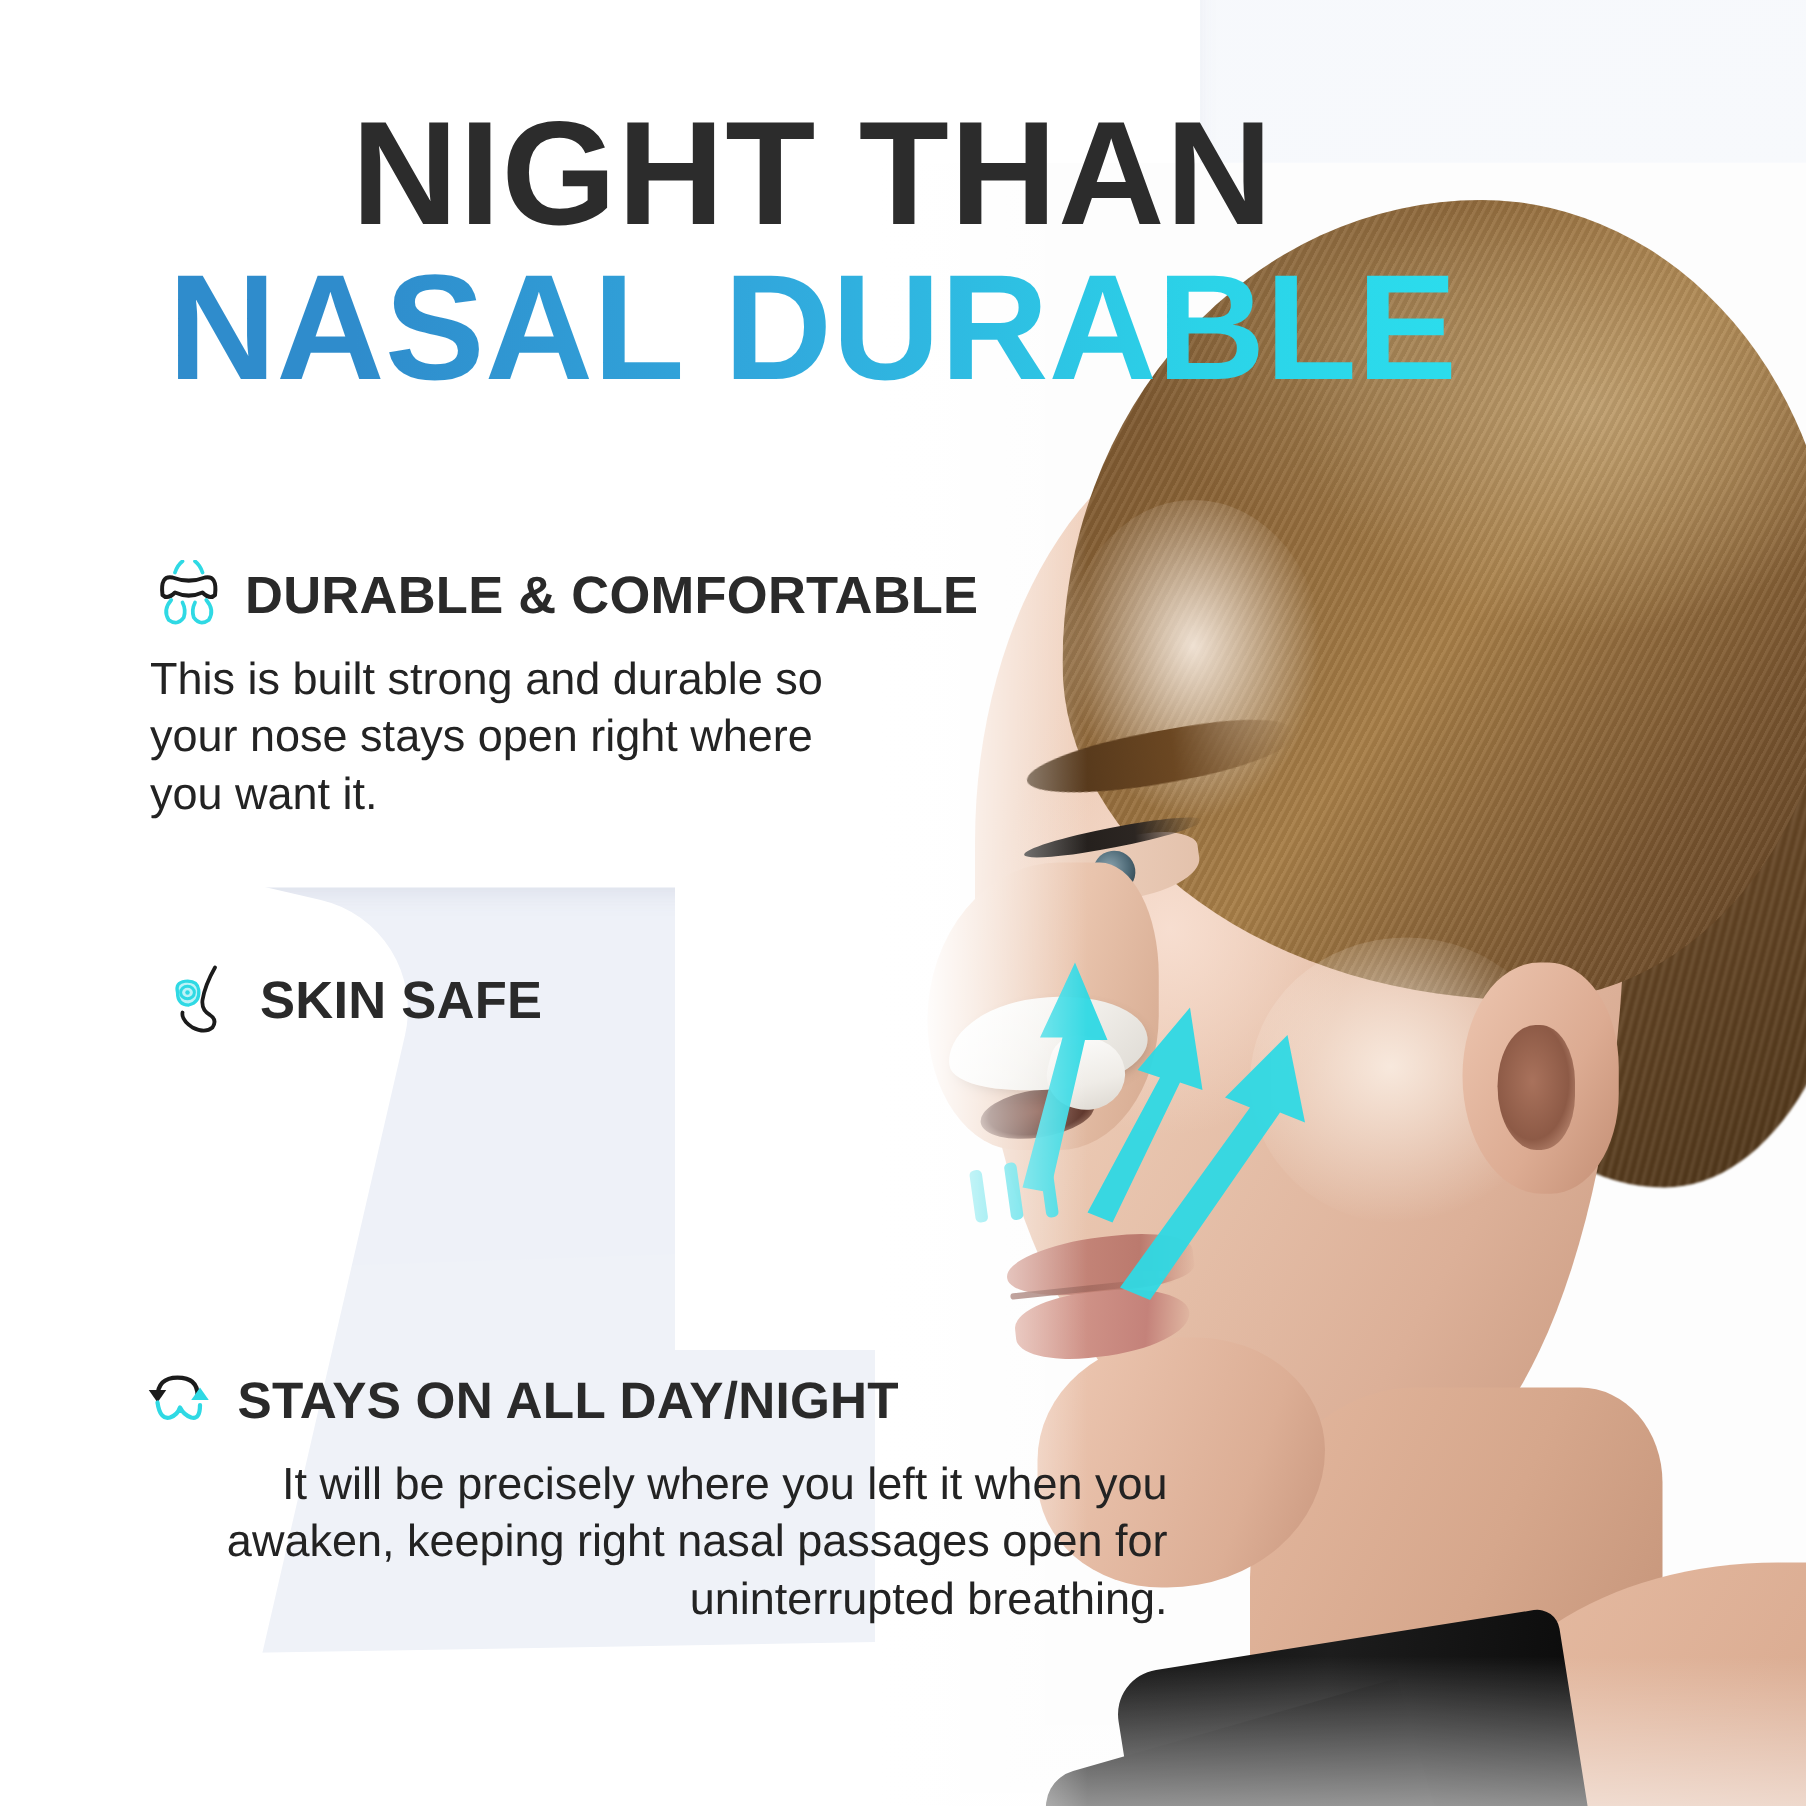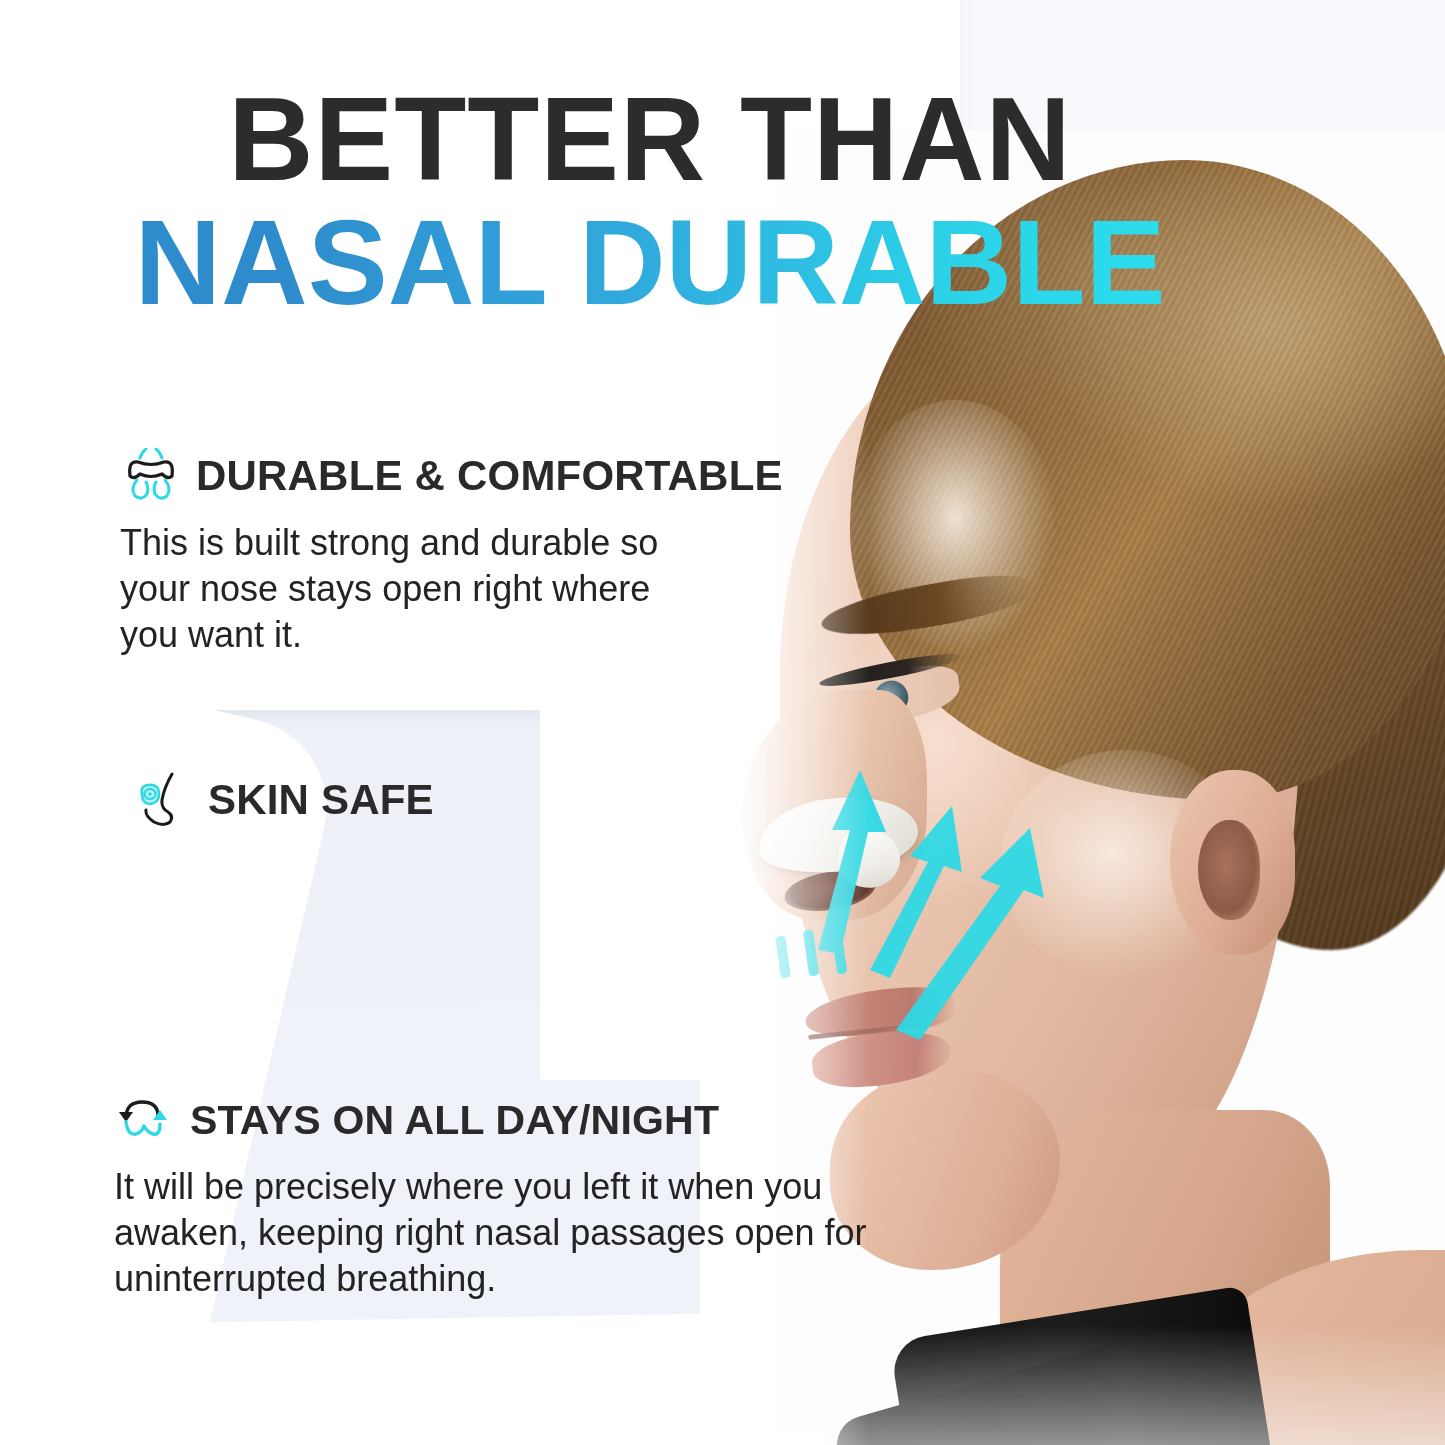--- a/index.html
+++ b/index.html
@@ -376,21 +376,21 @@
     font-size: 36px;
     line-height: 1.28;
     color: #232323;
     font-weight: 400;
     max-width: 640px;
   }
   .f-body .lead { font-weight: 400; }
 
   #feature-1 { left: 84px; top: 448px; }
   #feature-2 { left: 96px; top: 772px; }
-  #feature-3 { left: 78px; top: 1092px; }
+  #feature-3 { left: 78px; top: 1092px; text-align: right; }
 
   #feature-1 .f-body { max-width: 580px; }
   #feature-2 .f-body { max-width: 600px; }
   #feature-3 .f-body { max-width: 820px; }
   #feature-3 .f-title { font-size: 41px; }
 </style>
 </head>
 <body>
 
 <div id="stage">
@@ -443,21 +443,21 @@
         <rect x="106" y="800" width="10" height="46" rx="4" transform="rotate(-8 111 823)"></rect>
         <rect x="134" y="796" width="10" height="48" rx="4" transform="rotate(-8 139 820)"></rect>
       </g>
     </svg>
 
     <div class="photo-fade-l"></div>
     <div class="photo-fade-b"></div>
   </div>
 
   <div class="headline">
-    <span class="hl-line1">BETTER THAN</span>
+    <span class="hl-line1">NIGHT THAN</span>
     <span class="hl-line2">NASAL DURABLE</span>
   </div>
 
   <div class="feature" id="feature-1">
     <div class="f-head">
       <svg class="f-icon" viewBox="0 0 62 56">
         <path d="M10 28 Q8 12 18 14 Q31 19 44 14 Q54 12 52 28 Q48 32 42 26 Q31 31 20 26 Q14 32 10 28 Z" fill="none" stroke="#1b1b1b" stroke-width="3.2" stroke-linejoin="round"></path>
         <path d="M20 10 Q22 4 26 1" fill="none" stroke="#2fd9e4" stroke-width="3" stroke-linecap="round"></path>
         <path d="M42 10 Q40 4 36 1" fill="none" stroke="#2fd9e4" stroke-width="3" stroke-linecap="round"></path>
         <path d="M17 32 Q10 40 15 48 Q22 53 27 46 Q29 40 26 34" fill="none" stroke="#2fd9e4" stroke-width="3" stroke-linecap="round"></path>

